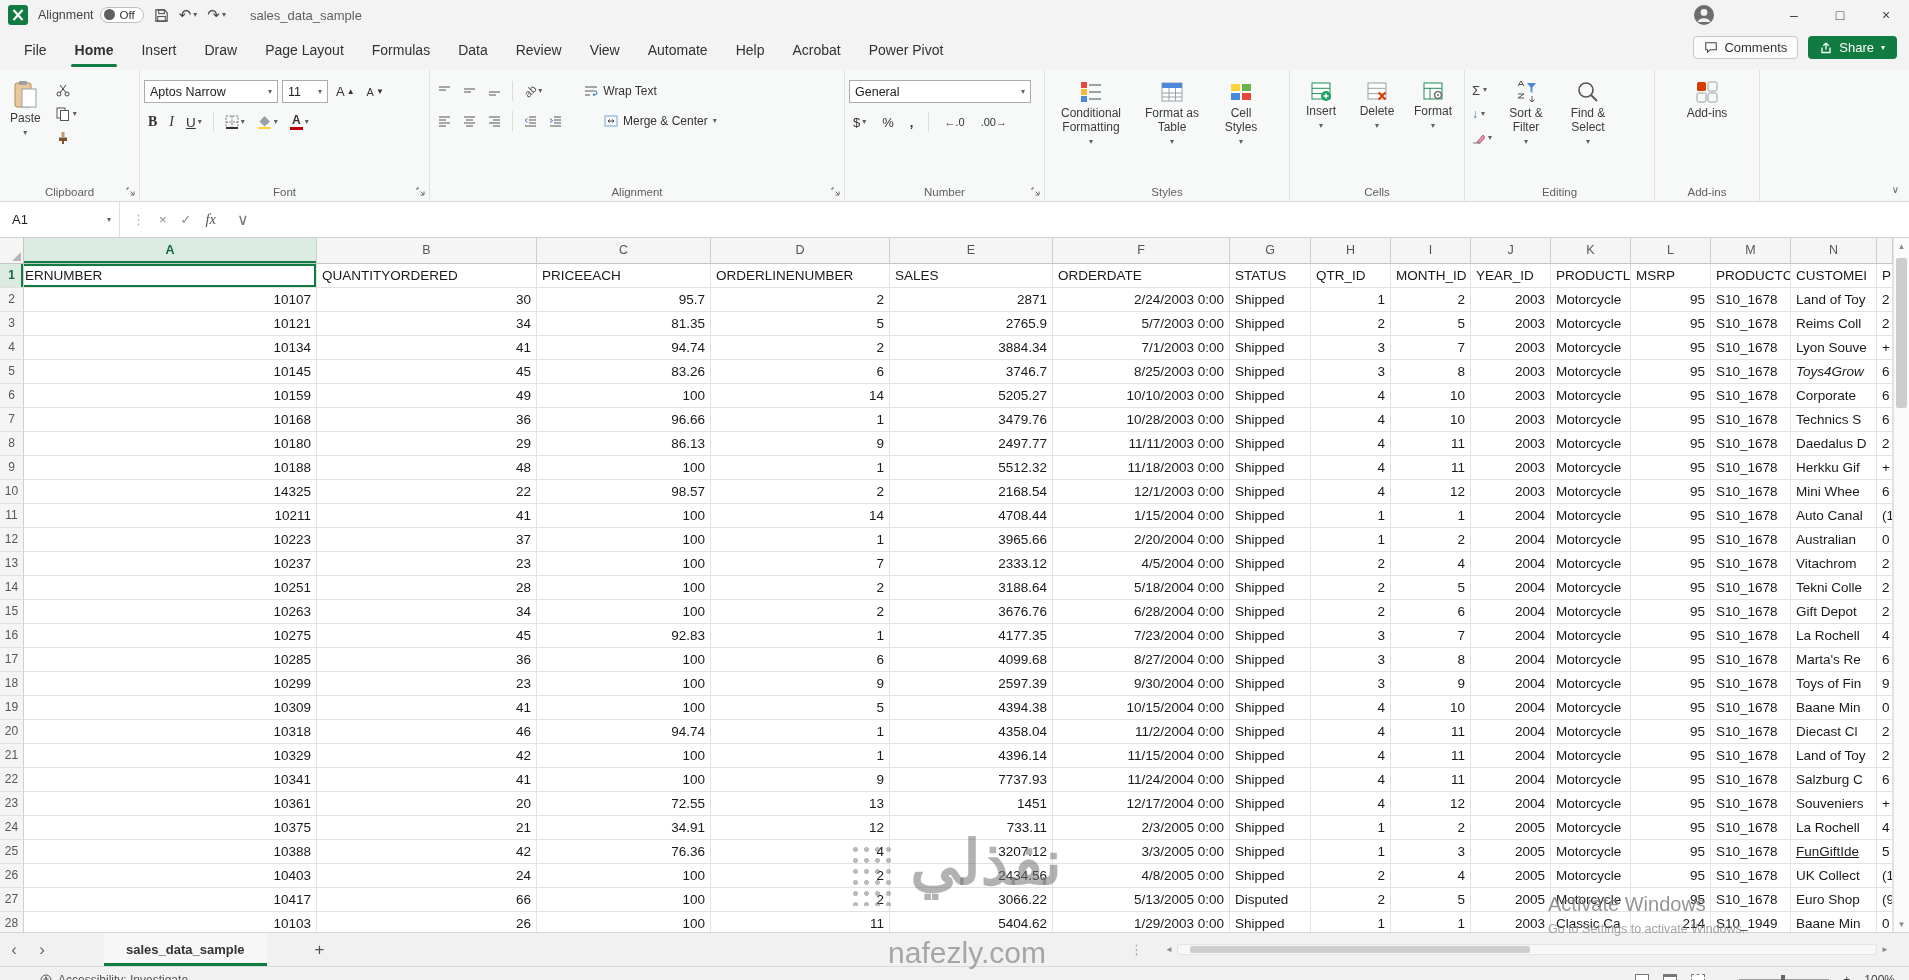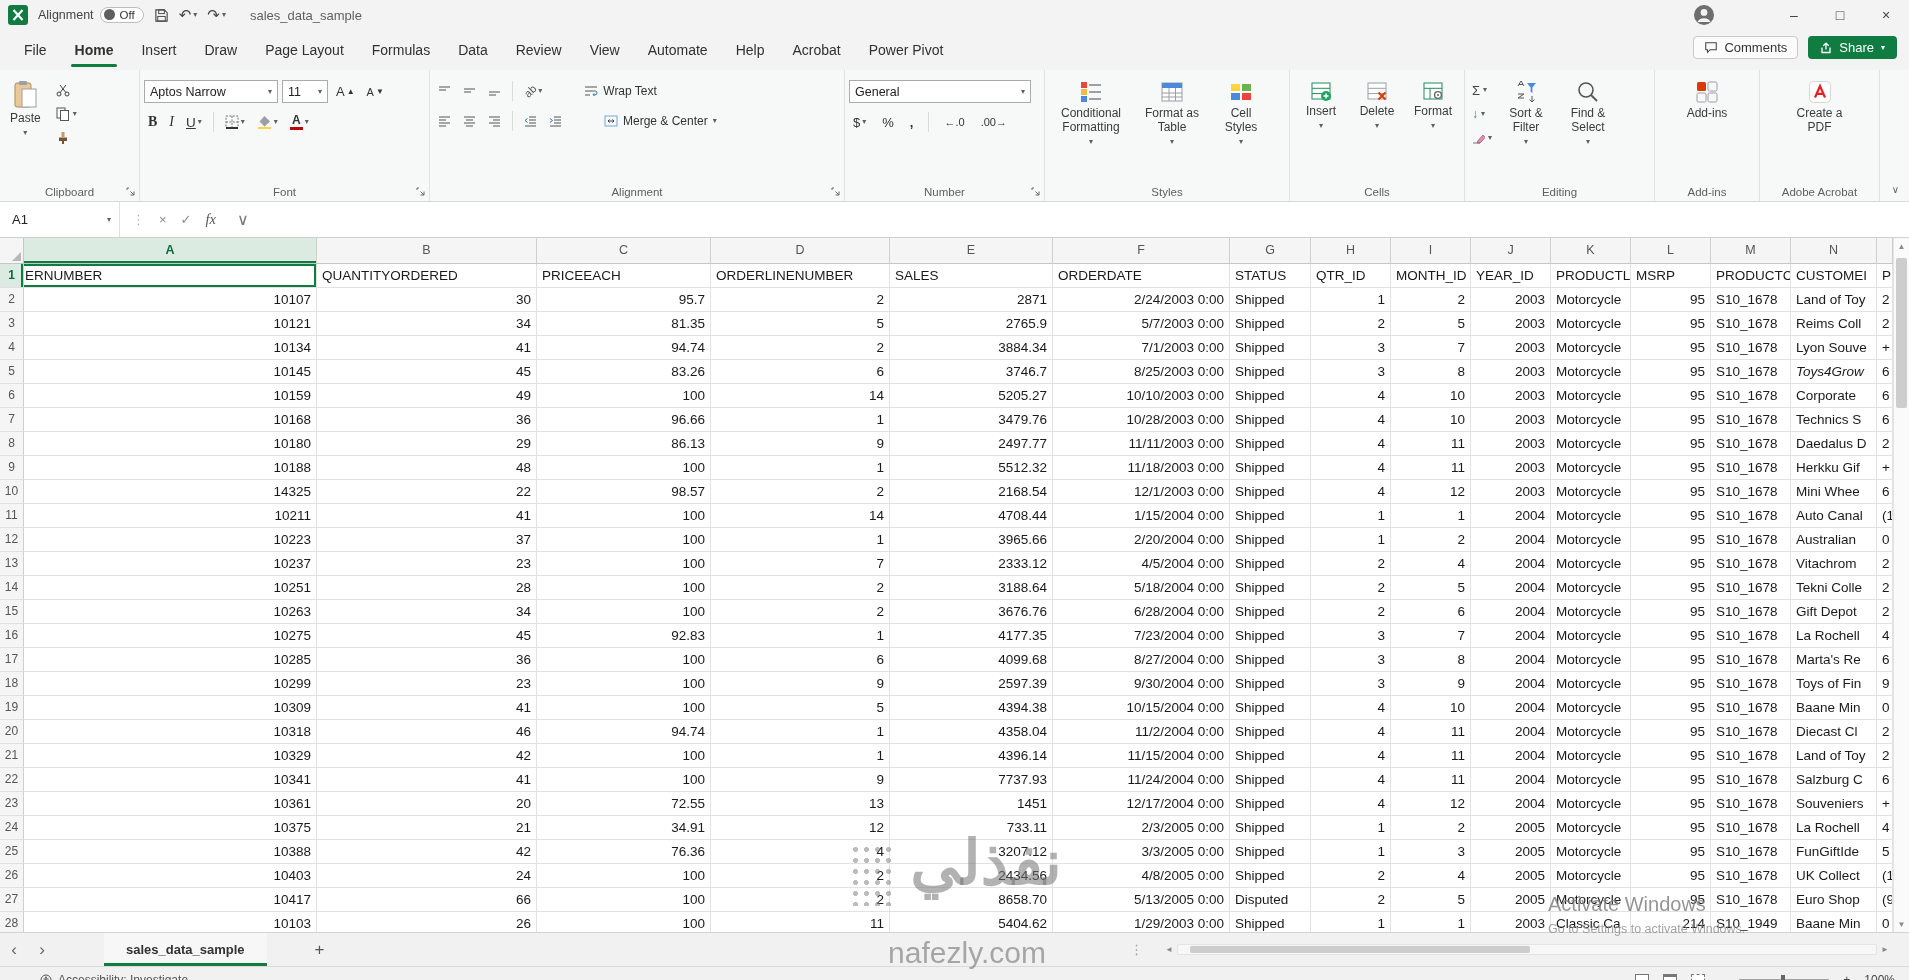--- a/index.html
+++ b/index.html
@@ -509,32 +509,20 @@
             <rect x="13" y="2" width="9" height="9" rx="1.5" fill="none" stroke="#9aa0a6"></rect>
             <rect x="2" y="13" width="9" height="9" rx="1.5" fill="none" stroke="#9aa0a6"></rect>
             <rect x="13" y="13" width="9" height="9" rx="1.5" fill="none" stroke="#9aa0a6"></rect>
           </svg>
         <span>Add-ins</span>
       </div>
     </div>
     <div class="rg-label"><span>Add-ins</span></div>
   </div>
 
-  <div class="rgroup" style="width:120px">
-    <div class="rg-body" style="justify-content:center;width:100%">
-      <div class="stackbtn" style="width:76px">
-        <svg width="24" height="24" viewBox="0 0 24 24">
-            <rect x="1.5" y="1.5" width="21" height="21" rx="4" fill="#fff" stroke="#d6d6d6"></rect>
-            <path d="M7 17.5 L12 6 L17 17.5 M9 13.8 H15" stroke="#e81e25" stroke-width="2.2" fill="none"></path>
-          </svg>
-        <span>Create a PDF</span>
-      </div>
-    </div>
-    <div class="rg-label"><span>Adobe Acrobat</span></div>
-  </div>
 
   <div style="position:relative;flex:1">
     <span style="position:absolute;right:10px;bottom:6px;color:#666;font-size:10px">∨</span>
   </div>
 </section>
 
 <div class="fbar">
   <div class="namebox">
     <span>A1</span>
     <span class="chev">▾</span>
@@ -1007,21 +995,21 @@
       <div class="cell ar" style="width: 179px;">4</div>
       <div class="cell ar" style="width: 163px;">3207.12</div>
       <div class="cell ar" style="width: 177px;">3/3/2005 0:00</div>
       <div class="cell al" style="width: 81px;">Shipped</div>
       <div class="cell ar" style="width: 80px;">1</div>
       <div class="cell ar" style="width: 80px;">3</div>
       <div class="cell ar" style="width: 80px;">2005</div>
       <div class="cell al" style="width: 80px;">Motorcycle</div>
       <div class="cell ar" style="width: 80px;">95</div>
       <div class="cell al" style="width: 80px;">S10_1678</div>
-      <div class="cell al" style="width: 86px;">FunGiftIde</div>
+      <div class="cell al" style="width: 86px; text-decoration: underline;">FunGiftIde</div>
       <div class="cell al" style="width: 16px;">5</div>
     </div>
     <div class="grow">
       <div class="rownum">26</div>
       <div class="cell ar" style="width: 293px;">10403</div>
       <div class="cell ar" style="width: 220px;">24</div>
       <div class="cell ar" style="width: 174px;">100</div>
       <div class="cell ar" style="width: 179px;">2</div>
       <div class="cell ar" style="width: 163px;">2434.56</div>
       <div class="cell ar" style="width: 177px;">4/8/2005 0:00</div>
@@ -1034,21 +1022,21 @@
       <div class="cell al" style="width: 80px;">S10_1678</div>
       <div class="cell al" style="width: 86px;">UK Collect</div>
       <div class="cell al" style="width: 16px;">(1</div>
     </div>
     <div class="grow">
       <div class="rownum">27</div>
       <div class="cell ar" style="width: 293px;">10417</div>
       <div class="cell ar" style="width: 220px;">66</div>
       <div class="cell ar" style="width: 174px;">100</div>
       <div class="cell ar" style="width: 179px;">2</div>
-      <div class="cell ar" style="width: 163px;">8658.70</div>
+      <div class="cell ar" style="width: 163px;">3066.22</div>
       <div class="cell ar" style="width: 177px;">5/13/2005 0:00</div>
       <div class="cell al" style="width: 81px;">Disputed</div>
       <div class="cell ar" style="width: 80px;">2</div>
       <div class="cell ar" style="width: 80px;">5</div>
       <div class="cell ar" style="width: 80px;">2005</div>
       <div class="cell al" style="width: 80px;">Motorcycle</div>
       <div class="cell ar" style="width: 80px;">95</div>
       <div class="cell al" style="width: 80px;">S10_1678</div>
       <div class="cell al" style="width: 86px;">Euro Shop</div>
       <div class="cell al" style="width: 16px;">(9</div>

